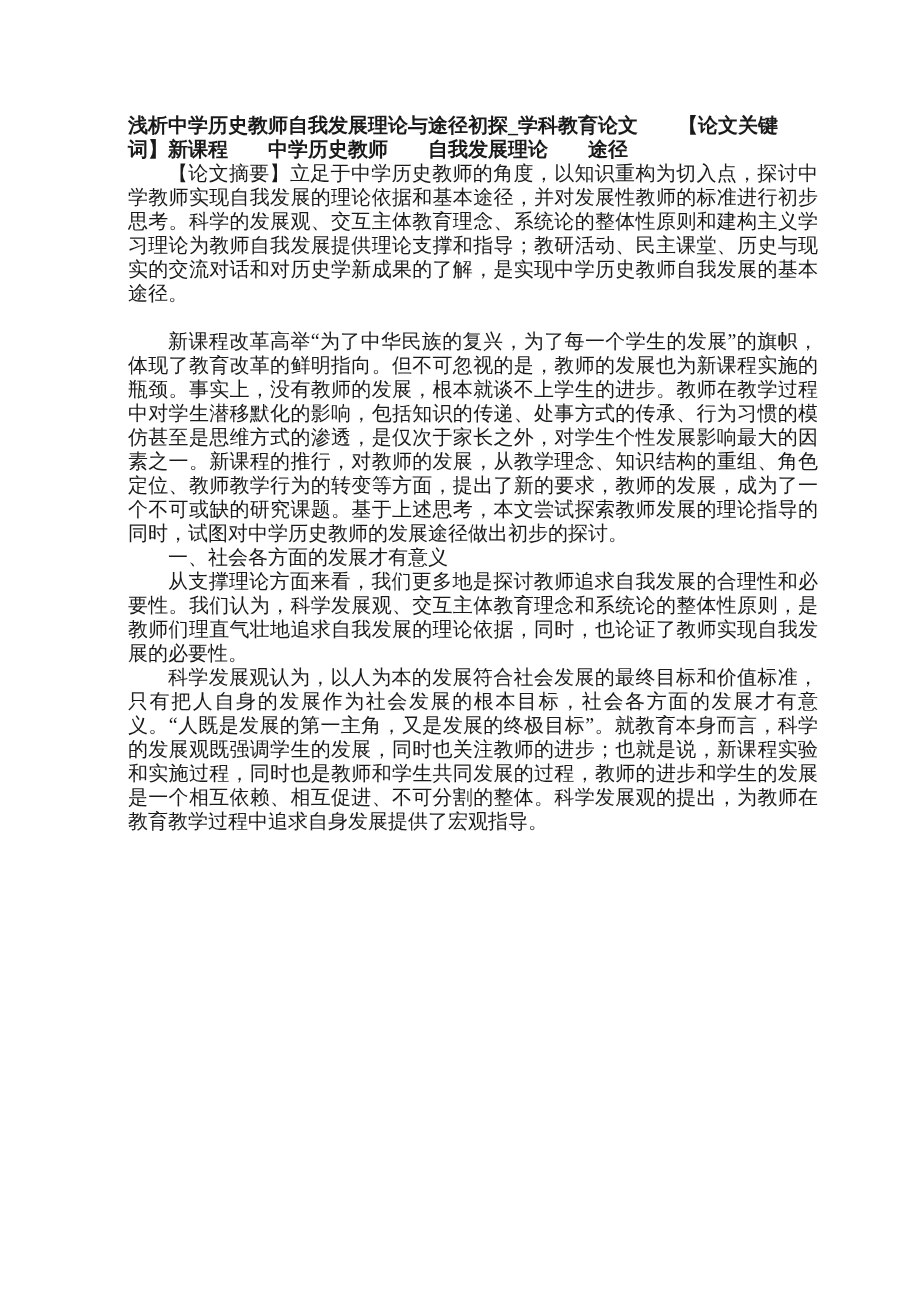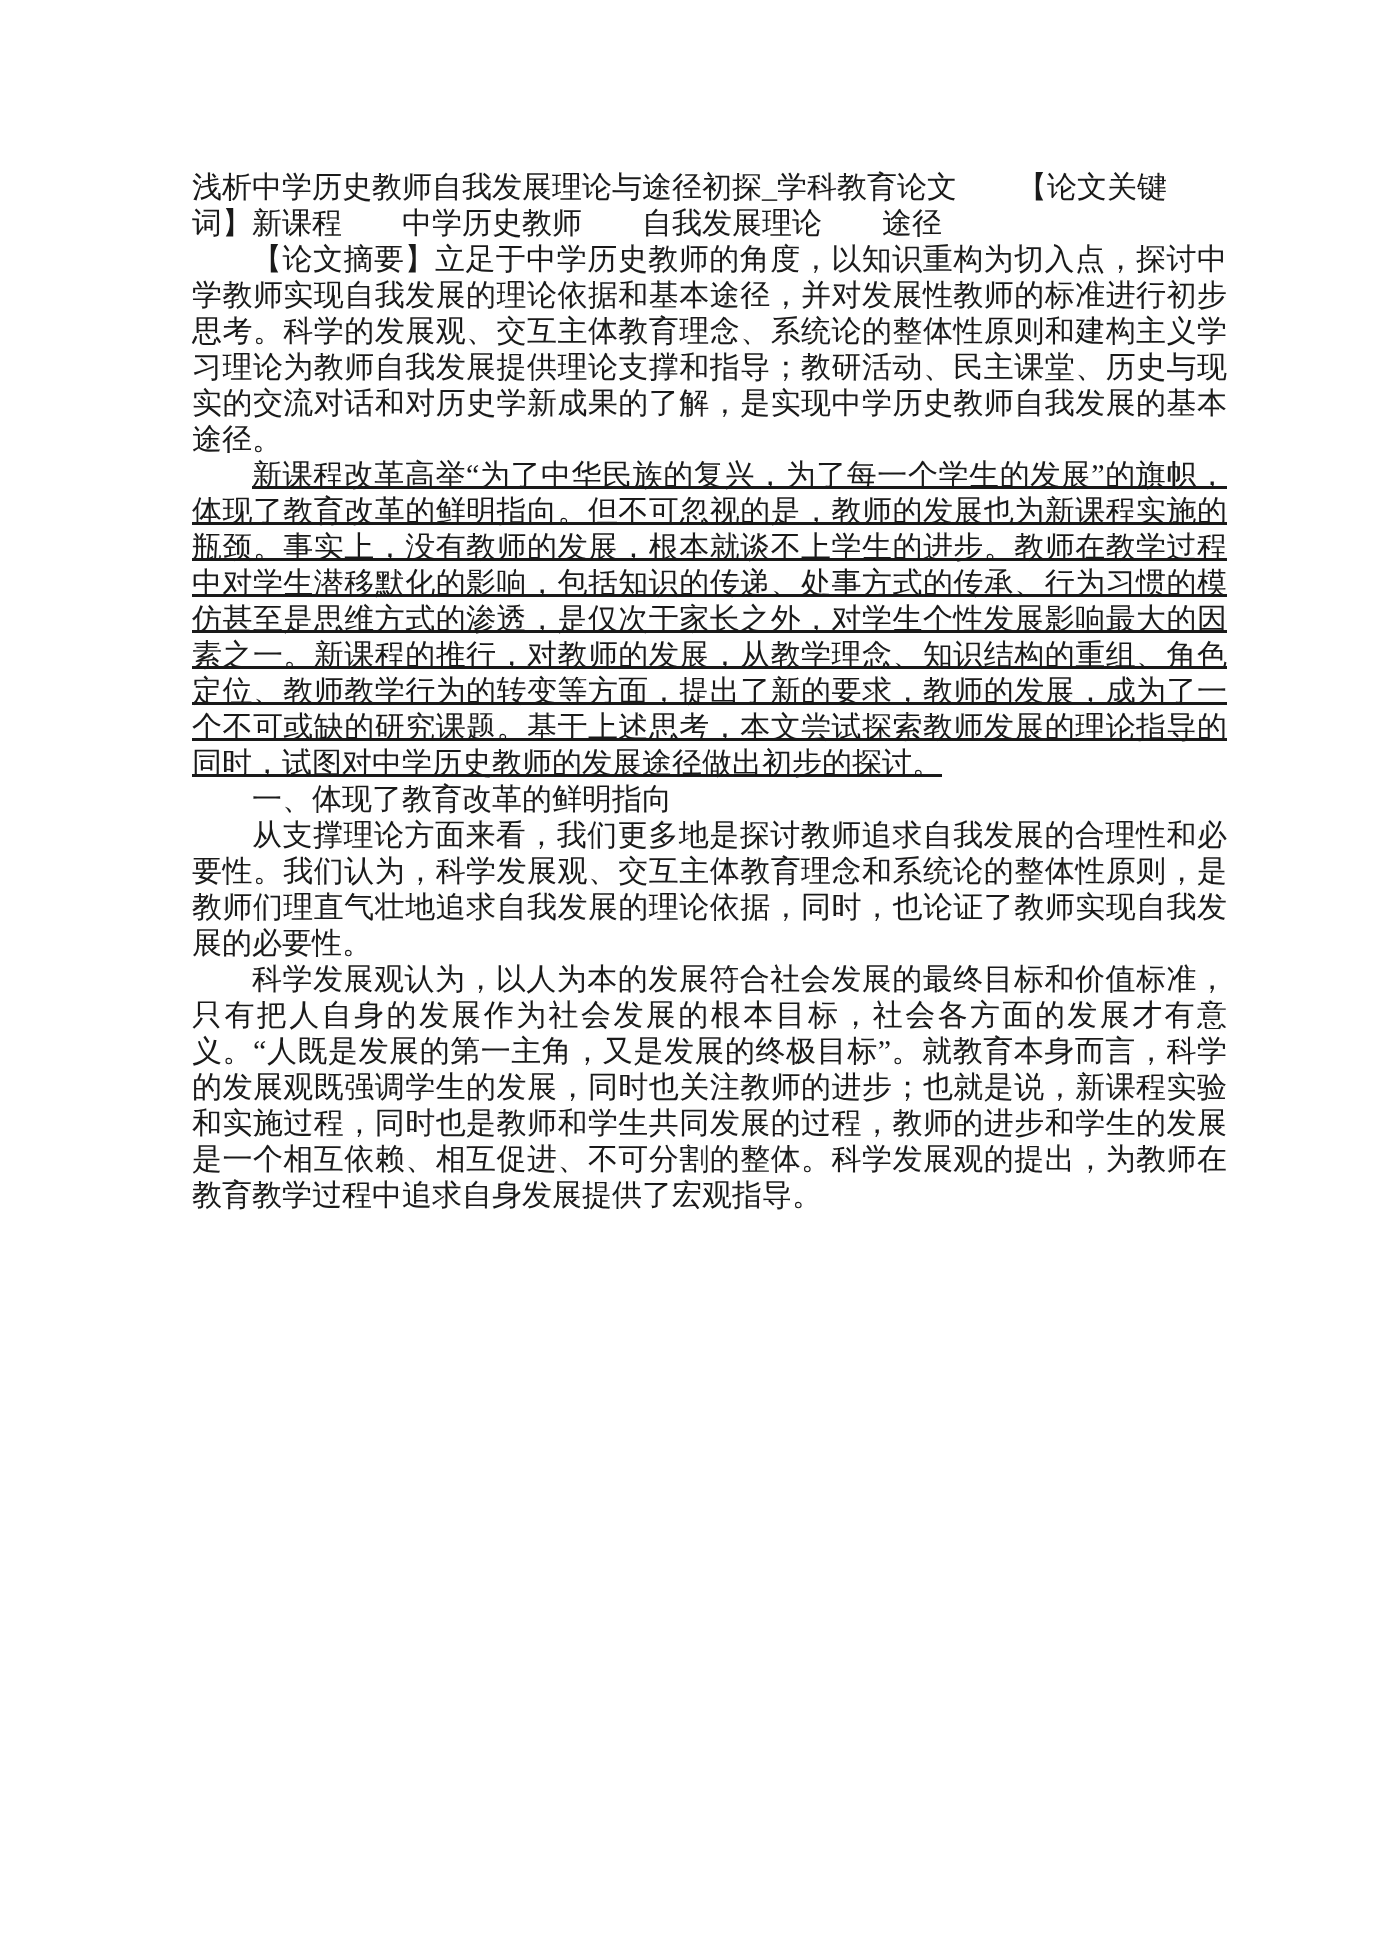--- a/index.html
+++ b/index.html
@@ -28,35 +28,36 @@
     word-break: normal;
   }
   p.para {
     margin: 0;
     padding: 0;
   }
   
   p.p-title {
     max-width: 656px;
     text-align: left;
+    font-weight: bold;
   }
   
   p.p-indent {
     text-indent: 40px;
   }
   
   p.p-gap {
-    text-decoration: underline;
+    margin-top: 24px;
   }
 </style>
 </head>
 <body>
 
 <div class="doc-page">
   <div class="doc-body">
     <p class="para p-title">浅析中学历史教师自我发展理论与途径初探_学科教育论文　　【论文关键词】新课程　　中学历史教师　　自我发展理论　　途径</p>
     <p class="para p-indent">【论文摘要】立足于中学历史教师的角度，以知识重构为切入点，探讨中学教师实现自我发展的理论依据和基本途径，并对发展性教师的标准进行初步思考。科学的发展观、交互主体教育理念、系统论的整体性原则和建构主义学习理论为教师自我发展提供理论支撑和指导；教研活动、民主课堂、历史与现实的交流对话和对历史学新成果的了解，是实现中学历史教师自我发展的基本途径。</p>
     <p class="para p-indent p-gap">新课程改革高举“为了中华民族的复兴，为了每一个学生的发展”的旗帜，体现了教育改革的鲜明指向。但不可忽视的是，教师的发展也为新课程实施的瓶颈。事实上，没有教师的发展，根本就谈不上学生的进步。教师在教学过程中对学生潜移默化的影响，包括知识的传递、处事方式的传承、行为习惯的模仿甚至是思维方式的渗透，是仅次于家长之外，对学生个性发展影响最大的因素之一。新课程的推行，对教师的发展，从教学理念、知识结构的重组、角色定位、教师教学行为的转变等方面，提出了新的要求，教师的发展，成为了一个不可或缺的研究课题。基于上述思考，本文尝试探索教师发展的理论指导的同时，试图对中学历史教师的发展途径做出初步的探讨。</p>
-    <p class="para p-indent">一、体现了教育改革的鲜明指向</p>
+    <p class="para p-indent">一、社会各方面的发展才有意义</p>
     <p class="para p-indent">从支撑理论方面来看，我们更多地是探讨教师追求自我发展的合理性和必要性。我们认为，科学发展观、交互主体教育理念和系统论的整体性原则，是教师们理直气壮地追求自我发展的理论依据，同时，也论证了教师实现自我发展的必要性。</p>
     <p class="para p-indent">科学发展观认为，以人为本的发展符合社会发展的最终目标和价值标准，只有把人自身的发展作为社会发展的根本目标，社会各方面的发展才有意义。“人既是发展的第一主角，又是发展的终极目标”。就教育本身而言，科学的发展观既强调学生的发展，同时也关注教师的进步；也就是说，新课程实验和实施过程，同时也是教师和学生共同发展的过程，教师的进步和学生的发展是一个相互依赖、相互促进、不可分割的整体。科学发展观的提出，为教师在教育教学过程中追求自身发展提供了宏观指导。</p>
   </div>
 </div>
 
 </body></html>

